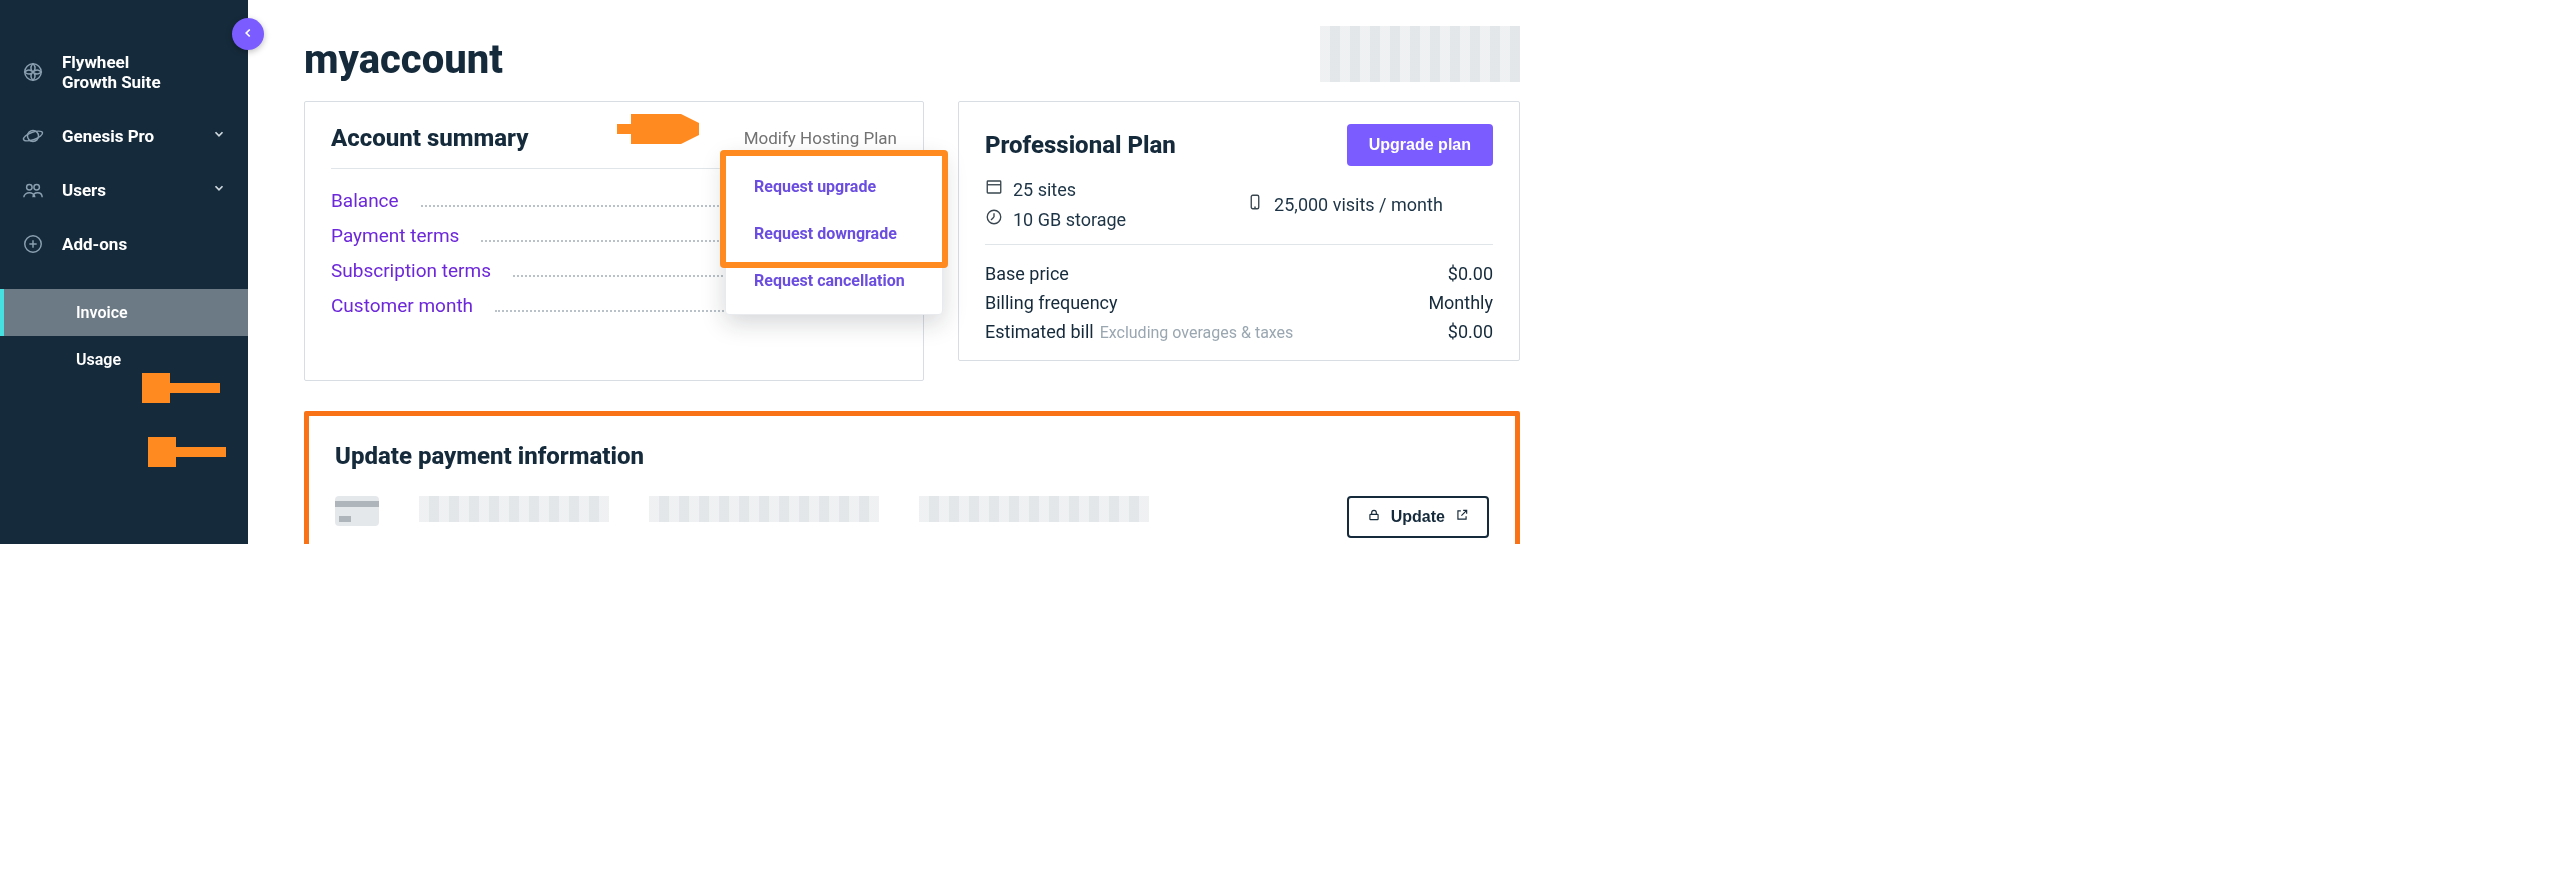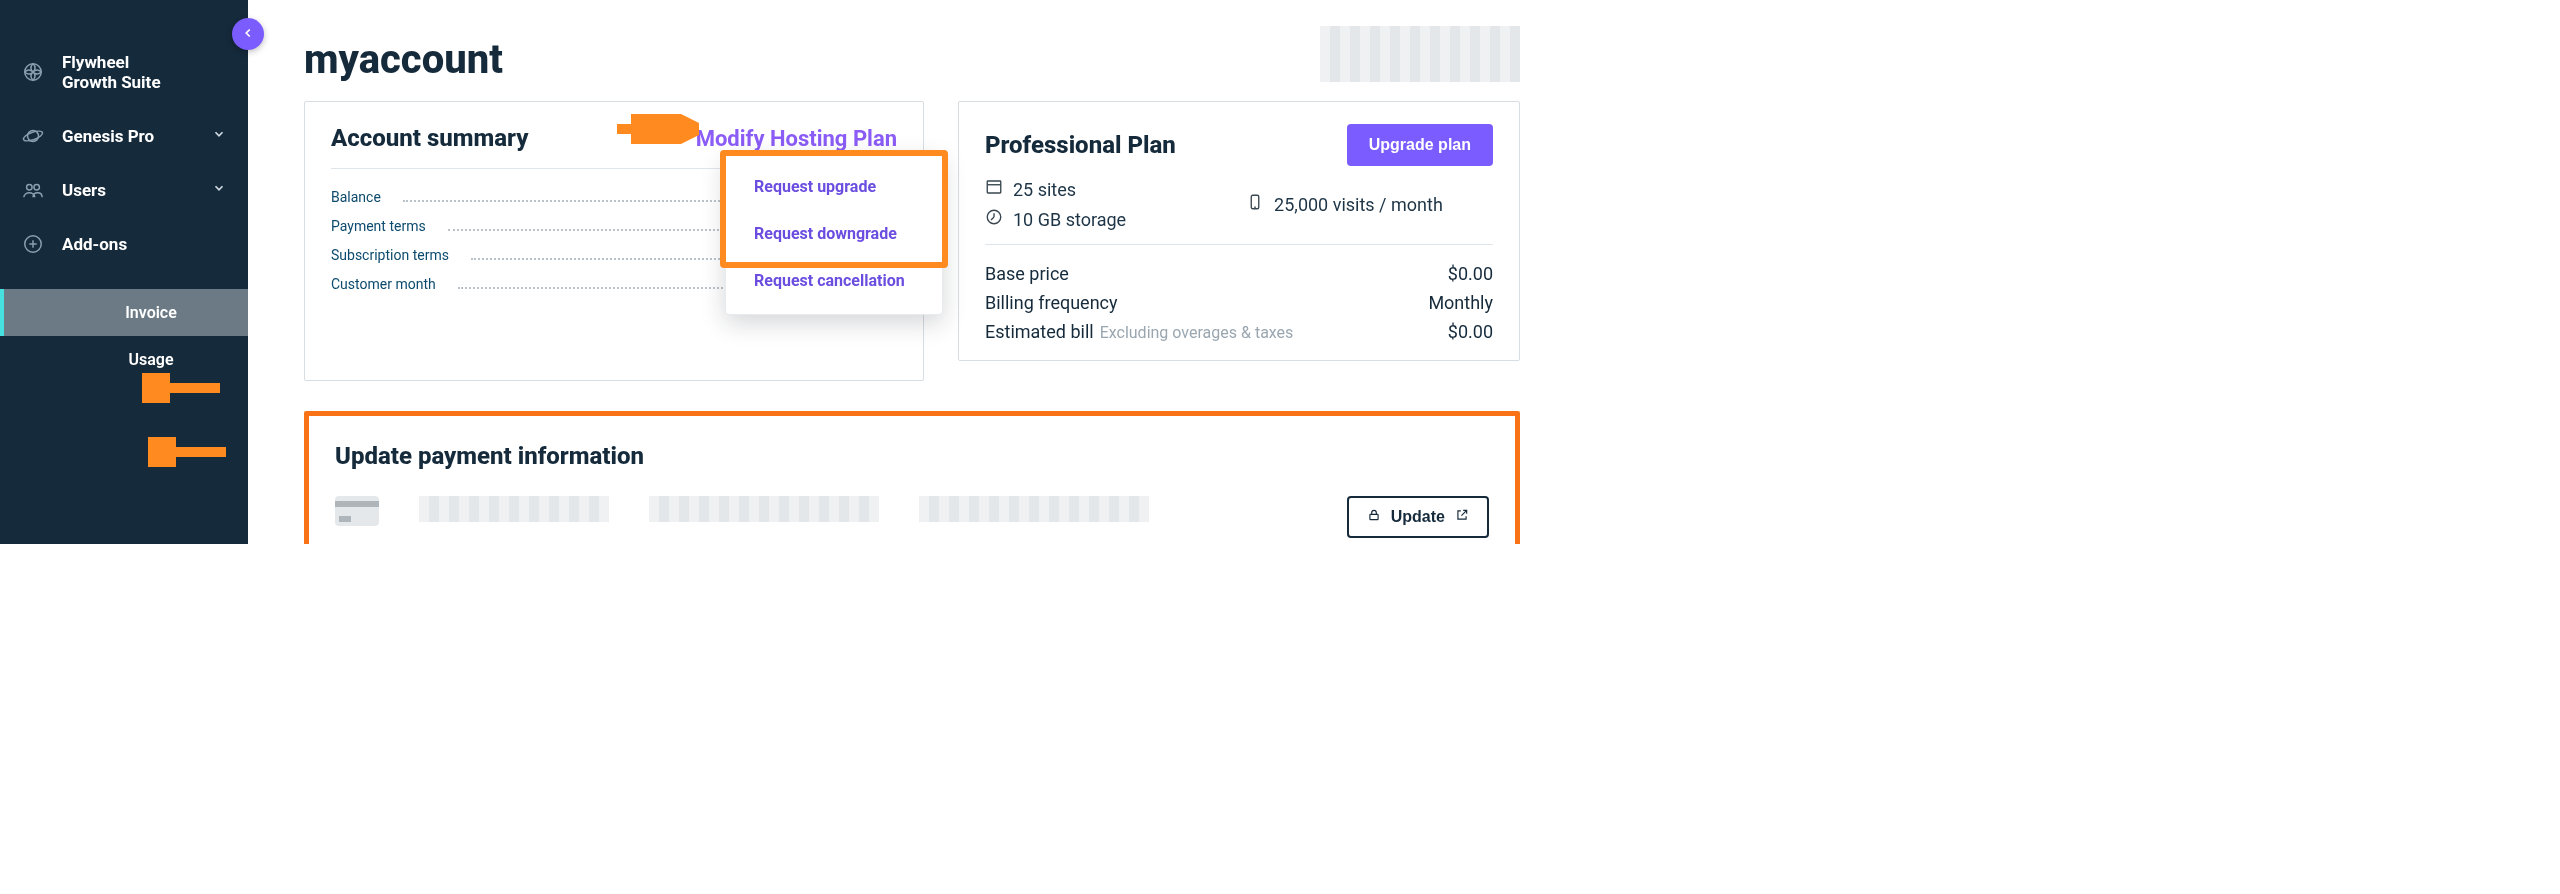--- a/index.html
+++ b/index.html
@@ -51,21 +51,20 @@
   .nav-item.two-line .left span { line-height: 1.2; }
   .chev { font-size: 14px; color:#cfd8df; }
   .nav-sub-group { background: transparent; }
   .nav-item.billing { border-bottom: none; }
   .sub-item {
     padding: 14px 22px 14px 76px;
     font-size: 16px;
     font-weight: 600;
     color: #fff;
     cursor: pointer;
-    text-align: center;
   }
   .sub-item.active {
     background: #6b7a85;
     border-left: 4px solid #46e0e0;
     padding-left: 72px;
   }
   .main {
     flex: 1;
     padding: 36px 40px 0 56px;
     position: relative;
@@ -89,23 +88,23 @@
     border: 1px solid #d7dde2;
     border-radius: 2px;
     padding: 22px 26px 28px 26px;
     position: relative;
     background: #fff;
   }
   .card.summary { width: 620px; height: 280px; }
   .card.plan { flex: 1; height: 260px; }
   .card-head { display:flex; align-items:center; justify-content:space-between; border-bottom:1px solid #e0e5e9; padding-bottom:16px; margin-bottom:14px; }
   .card-head h2 { font-size: 24px; font-weight: 800; }
-  .modify-link { color:#8b5cf6; font-weight:700; font-size:22px; cursor:pointer; }
+  .modify-link { color:#737373; font-weight:400; font-size:17px; cursor:pointer; }
   .summary-row {
-    display:flex; align-items:baseline; font-size:14px; color:#0c4a6e; padding:6px 0;gap:16px;
+    display:flex; align-items:baseline; font-size:19px; color:#6d28d9; padding:6px 0;gap:16px;
   }
   .summary-row .label { white-space:nowrap; }
   .summary-row .dots { flex:1; border-bottom:2px dotted #b9c2c9; margin:0 6px 4px 6px; }
   .dropdown {
     position:absolute;
     top:50px; right:-20px;
     width:218px;
     background:#fff;
     border:1px solid #e8eaee;
     box-shadow:0 8px 24px rgba(20,30,40,.18);

